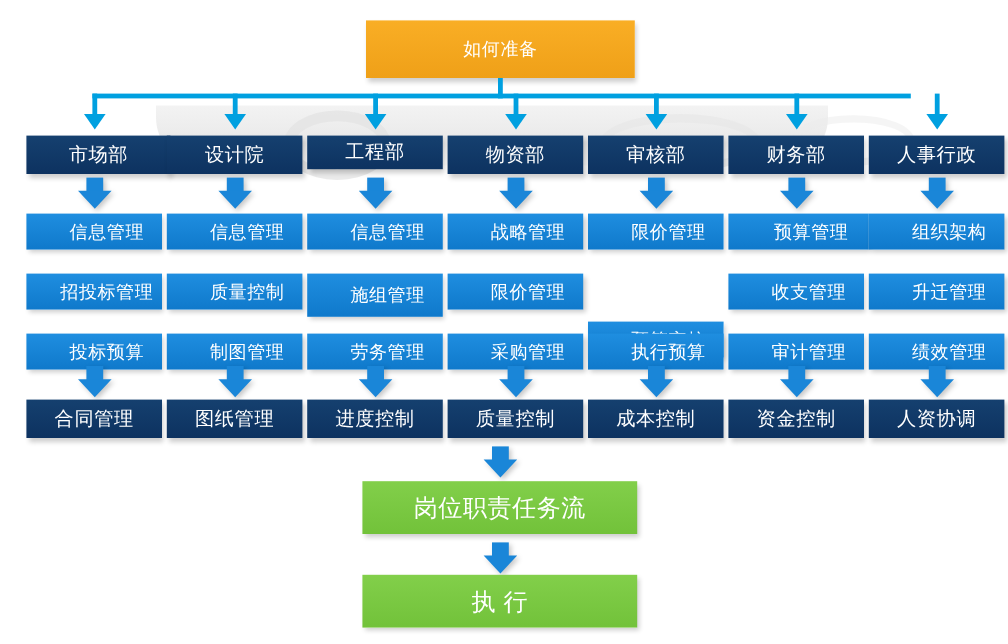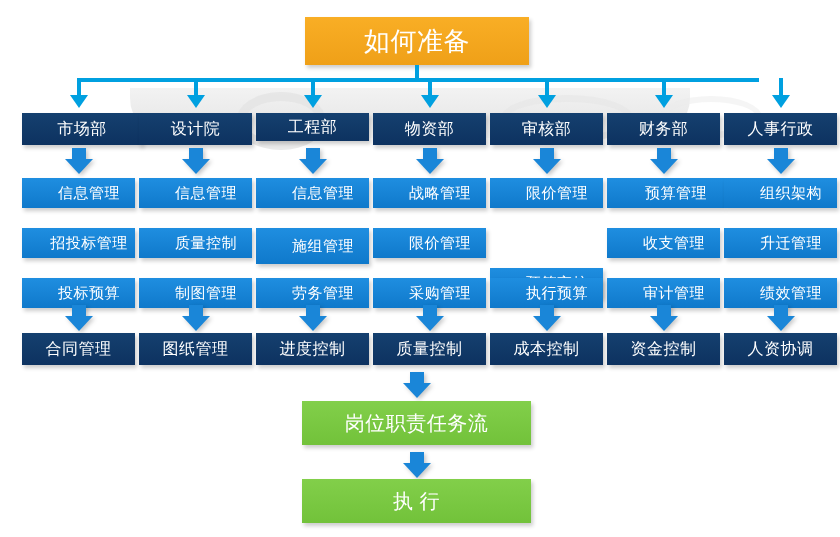--- a/index.html
+++ b/index.html
@@ -35,21 +35,21 @@
     white-space:nowrap;
   }
   .box.navy{background:#123c6b;background:linear-gradient(180deg,#15406f 0%,#0d3260 100%);}
   .box.blue{background:#1a86d8;background:linear-gradient(180deg,#1f8ee0 0%,#0f79cb 100%);}
   .box.orange{background:#f5a623;background:linear-gradient(180deg,#f9ae25 0%,#efa018 100%);}
   .box.green{background:#7ac943;background:linear-gradient(180deg,#82cf4a 0%,#72c23a 100%);}
 
   .f15{font-size:15px;padding-left:21px;}
   .f16{font-size:16px;}
   .f20{font-size:20px;}
-  .f21{font-size:26px;}
+  .f21{font-size:15px;}
 
   
   .vline{position:absolute;background:#00a0e0;}
   .hline{position:absolute;background:#00a0e0;height:4px;}
   .tick{position:absolute;width:4px;background:#00a0e0;}
   .thin-arrow{position:absolute;width:0;height:0;
      border-left:9px solid transparent;border-right:9px solid transparent;
      border-top:13px solid #00a0e0;}
 
   

